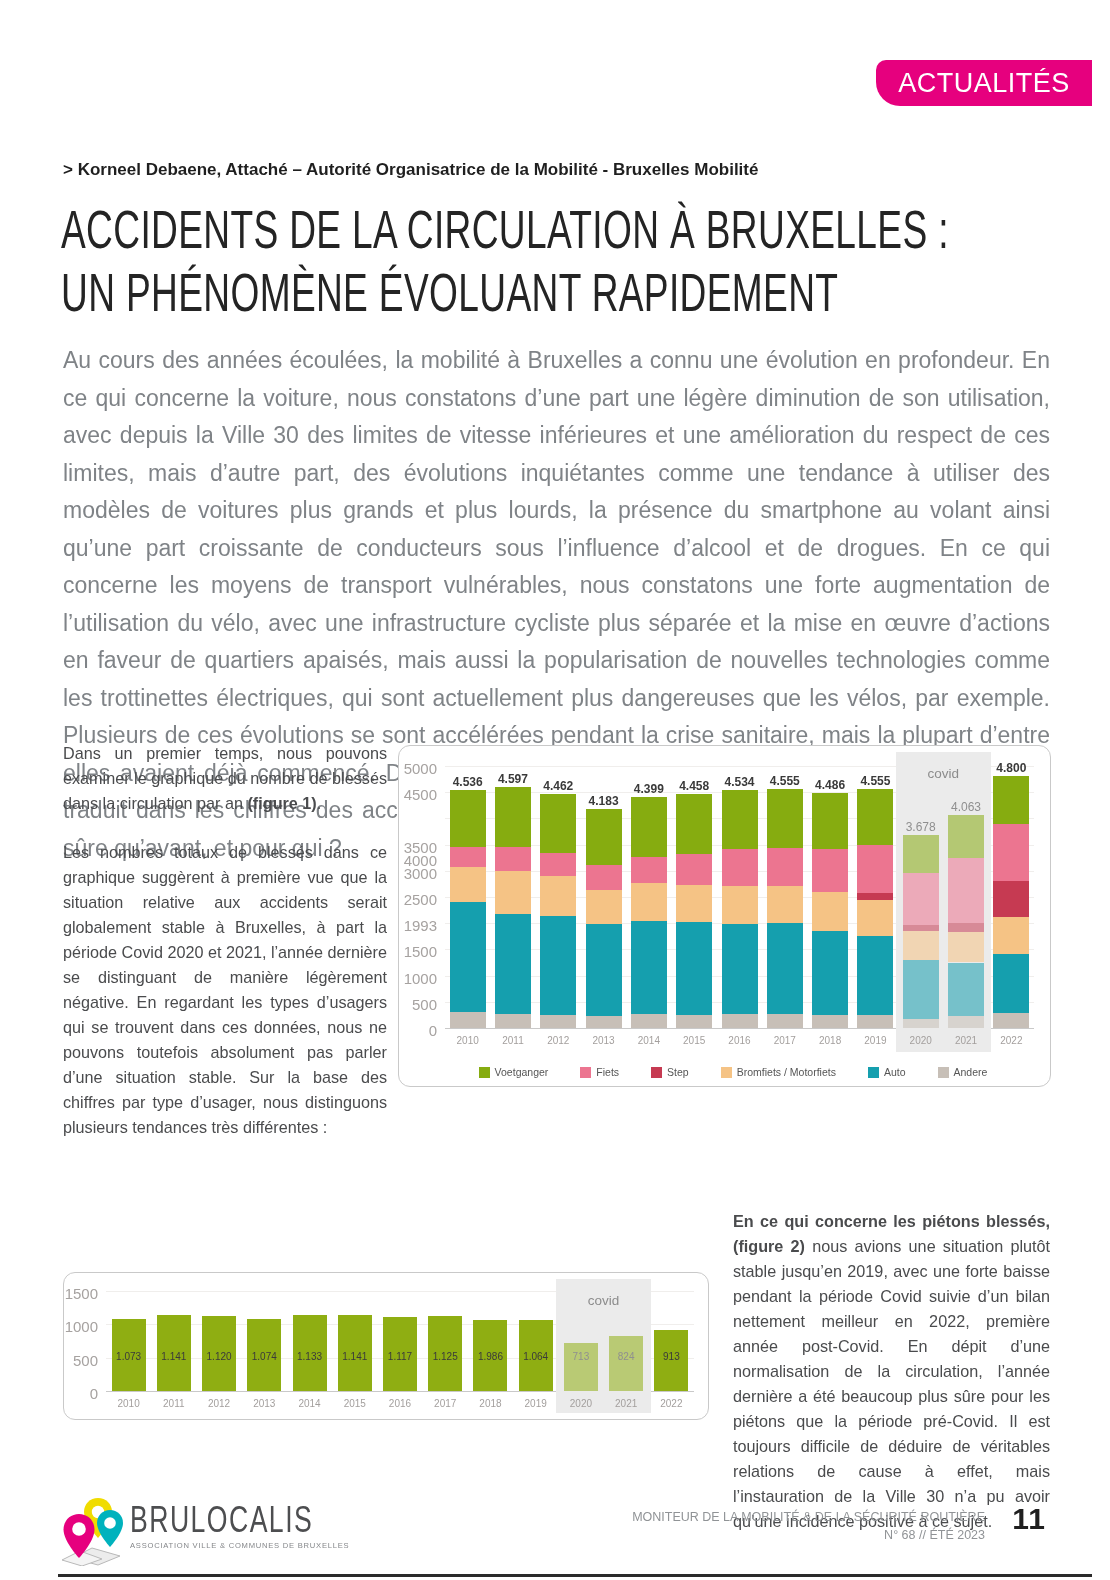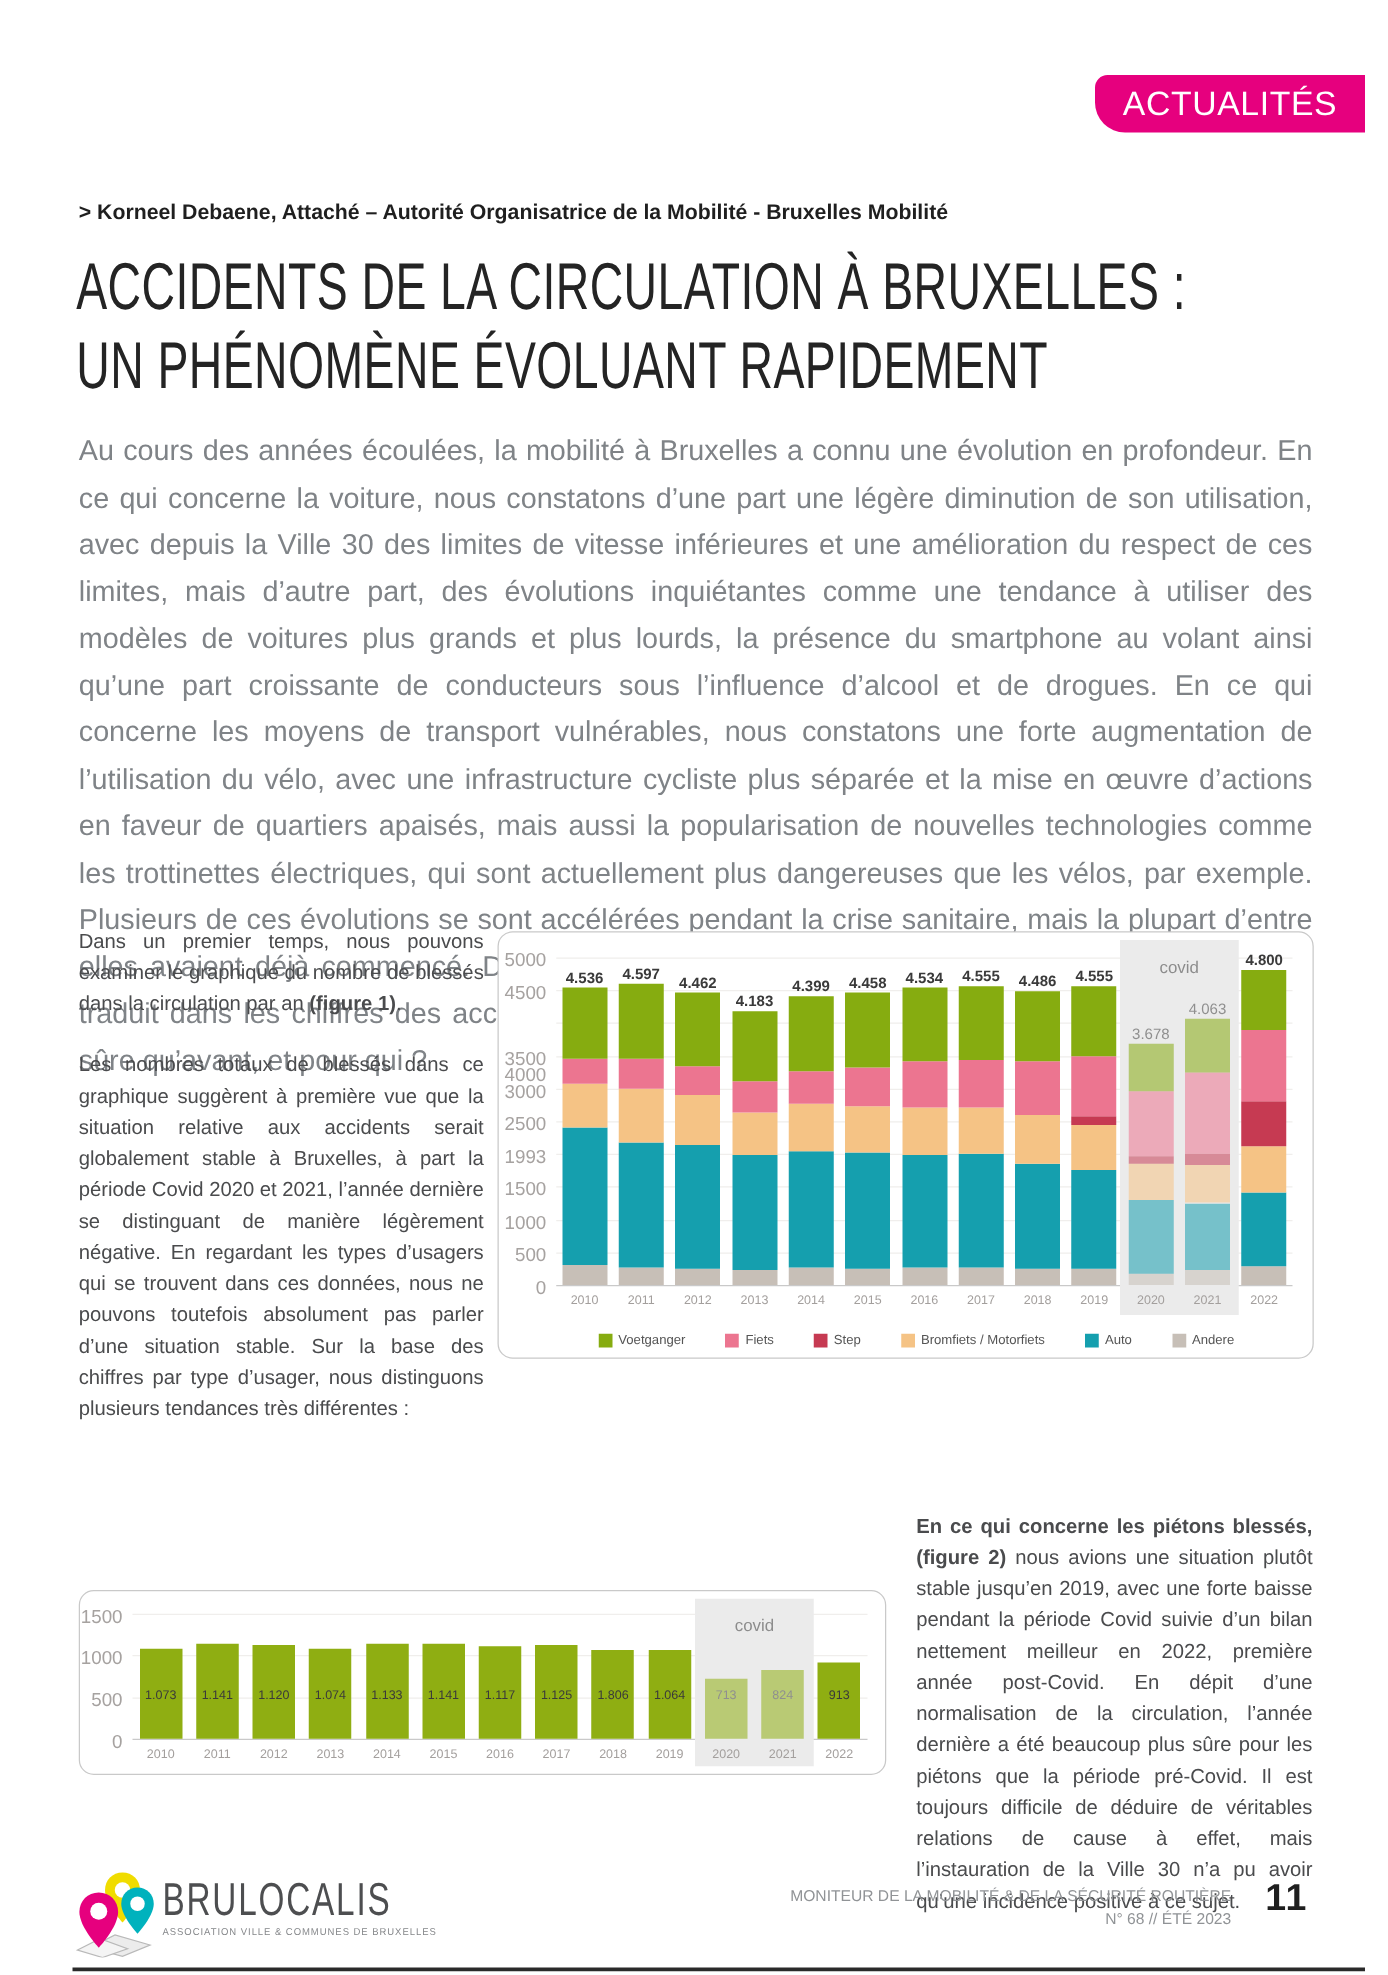--- a/index.html
+++ b/index.html
@@ -261,21 +261,21 @@
         <div style="left: 273.769px; width: 34px; top: 41.9333px; height: 76.0667px; background: rgb(143, 174, 18);"></div>
         <div class="vlab" style="left: 264.154px; width: 53.2308px; top: 78px;">1.141</div>
         <div class="xtick" style="left: 264.154px; width: 53.2308px; top: 125px;">2015</div>
         <div style="left: 319px; width: 34px; top: 43.5333px; height: 74.4667px; background: rgb(143, 174, 18);"></div>
         <div class="vlab" style="left: 309.385px; width: 53.2308px; top: 78px;">1.117</div>
         <div class="xtick" style="left: 309.385px; width: 53.2308px; top: 125px;">2016</div>
         <div style="left: 364.231px; width: 34px; top: 43px; height: 75px; background: rgb(143, 174, 18);"></div>
         <div class="vlab" style="left: 354.615px; width: 53.2308px; top: 78px;">1.125</div>
         <div class="xtick" style="left: 354.615px; width: 53.2308px; top: 125px;">2017</div>
         <div style="left: 409.462px; width: 34px; top: 46.8667px; height: 71.1333px; background: rgb(143, 174, 18);"></div>
-        <div class="vlab" style="left: 399.846px; width: 53.2308px; top: 78px;">1.806</div>
+        <div class="vlab" style="left: 399.846px; width: 53.2308px; top: 78px;">1.986</div>
         <div class="xtick" style="left: 399.846px; width: 53.2308px; top: 125px;">2018</div>
         <div style="left: 454.692px; width: 34px; top: 47.0667px; height: 70.9333px; background: rgb(143, 174, 18);"></div>
         <div class="vlab" style="left: 445.077px; width: 53.2308px; top: 78px;">1.064</div>
         <div class="xtick" style="left: 445.077px; width: 53.2308px; top: 125px;">2019</div>
         <div style="left: 499.923px; width: 34px; top: 70.4667px; height: 47.5333px; background: rgb(143, 174, 18); opacity: 0.55;"></div>
         <div class="vlab fadelab" style="left: 490.308px; width: 53.2308px; top: 78px;">713</div>
         <div class="xtick" style="left: 490.308px; width: 53.2308px; top: 125px;">2020</div>
         <div style="left: 545.154px; width: 34px; top: 63.0667px; height: 54.9333px; background: rgb(143, 174, 18); opacity: 0.55;"></div>
         <div class="vlab fadelab" style="left: 535.538px; width: 53.2308px; top: 78px;">824</div>
         <div class="xtick" style="left: 535.538px; width: 53.2308px; top: 125px;">2021</div>

